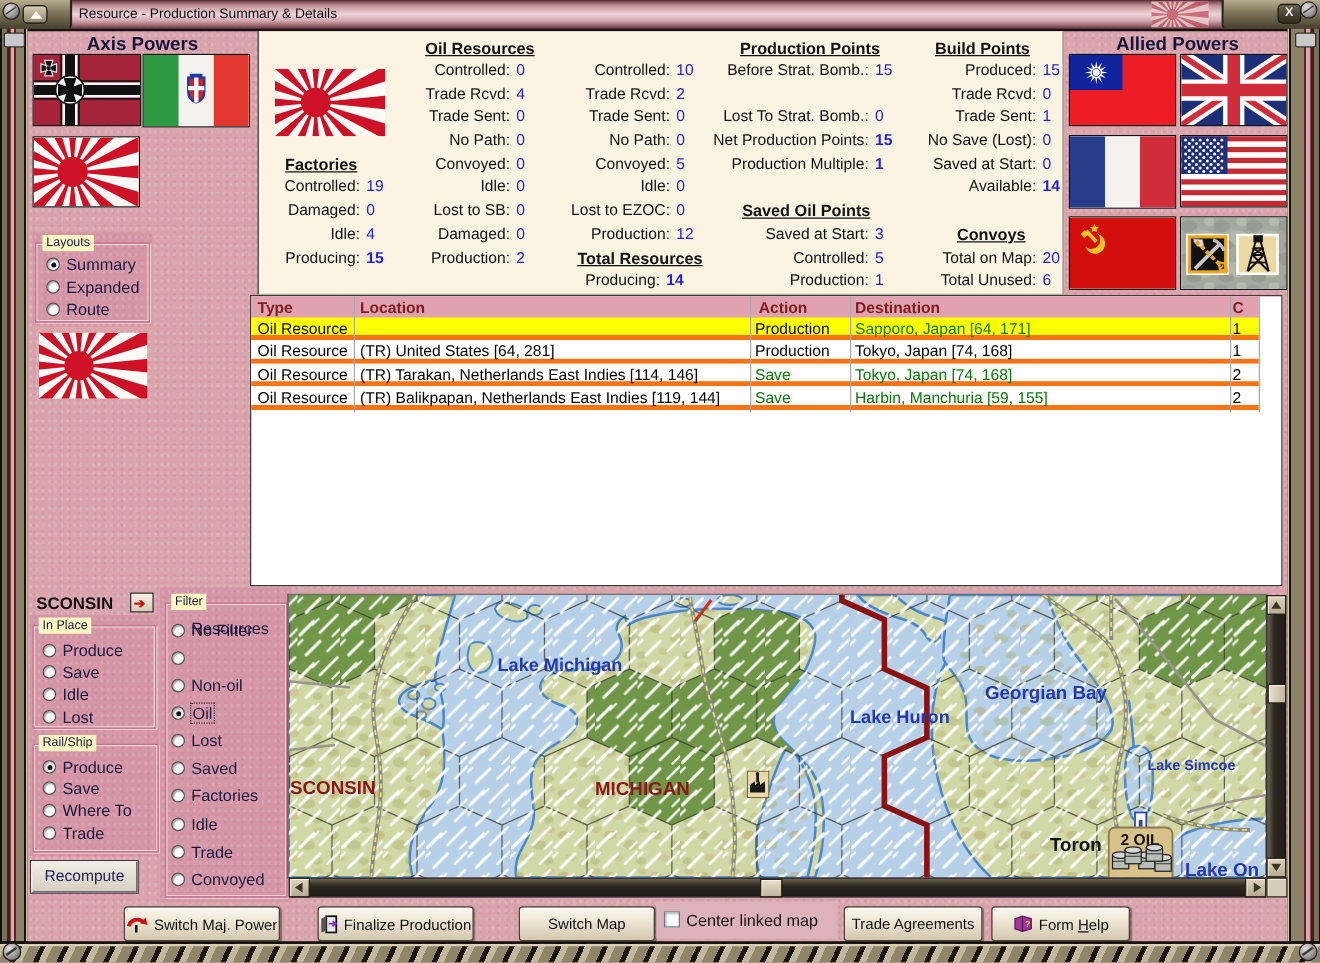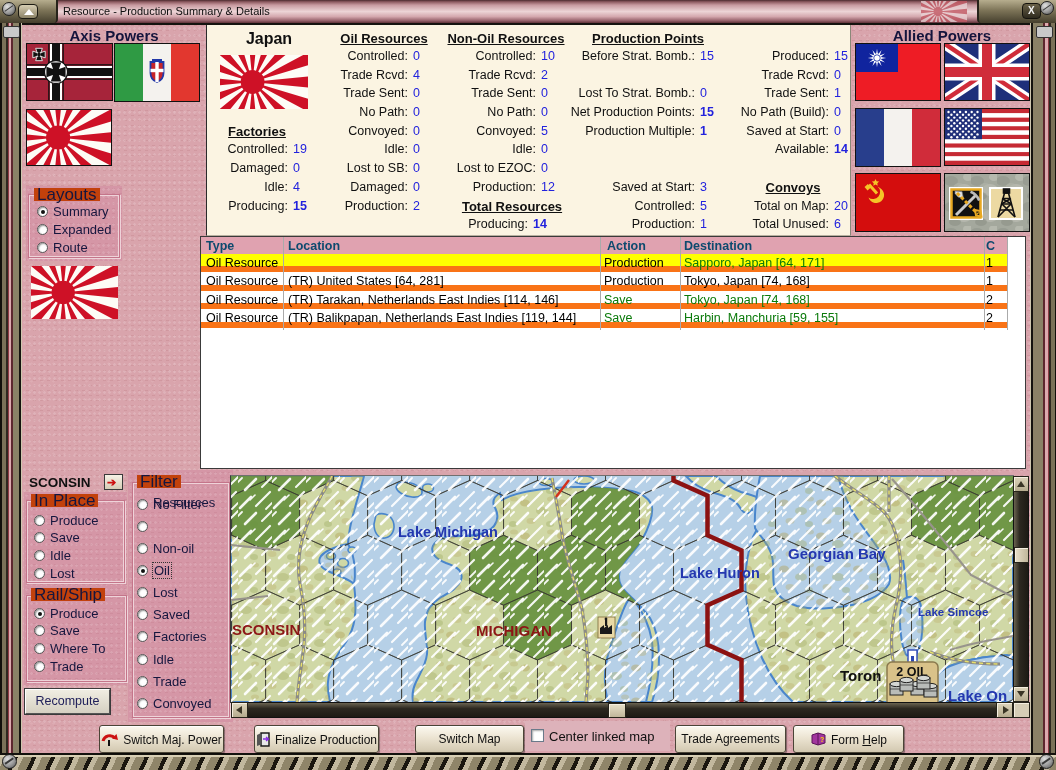--- a/index.html
+++ b/index.html
@@ -5,32 +5,32 @@
 #win{position:relative;width:1056px;height:770px;background:#191611}
 .abs{position:absolute}
 #client{position:absolute;left:22px;top:23px;width:1008px;height:730px;
  background:#d9a4ac;border-top:2px solid #15130f;
  background-image:radial-gradient(rgba(255,255,255,.14) 1px, rgba(255,255,255,0) 1.3px),radial-gradient(rgba(140,50,60,.11) 1px, rgba(140,50,60,0) 1.3px),radial-gradient(rgba(255,240,242,.10) 1px, rgba(255,255,255,0) 1.5px);
  background-size:5px 7px,7px 5px,11px 9px;background-position:0 0,2px 3px,4px 1px;}
 .flagbox{position:absolute;border:1.5px solid #111;background:#fff}
 .ptitle{position:absolute;font-weight:bold;font-size:15px;color:#14143c;text-align:center;width:180px}
 .mauve{position:absolute;background:#d596a6;background-image:radial-gradient(rgba(255,255,255,.12) 1px, rgba(255,255,255,0) 1.3px),radial-gradient(rgba(150,60,80,.10) 1px, rgba(150,60,80,0) 1.3px);background-size:5px 7px,7px 5px}
 .gbox{position:absolute;border:1px solid #c4758a;box-shadow:inset 0 0 0 1px #efd3d9, 1px 1px 0 #efd3d9}
-.glbl{position:absolute;font-size:17px;color:#16163e;background:#c2410c;padding:0 3px;line-height:13px}
+.glbl{position:absolute;font-size:10px;color:#16163e;background:#fef9c3;padding:0 3px;line-height:13px}
 .rb{position:absolute;width:11px;height:11px;border-radius:50%;background:#fff;border:1px solid #555;box-shadow:inset 1px 1px 1.5px #9a9a9a}
 .rdot{position:absolute;left:2.5px;top:2.5px;width:4px;height:4px;border-radius:50%;background:#111}
 .rlbl{position:absolute;font-size:13px;color:#16163e;line-height:15px}
 #creampanel{position:absolute;left:206px;top:25px;width:645px;height:211px;background:#fbf4e2;border-left:1px solid #2a2a2a;border-right:1px solid #8a8878;border-bottom:1px solid #b8b0a0}
 .ph{position:absolute;font-weight:bold;font-size:13px;color:#101010;text-align:center;text-decoration:underline}
 .pr{position:absolute;font-size:12.5px;color:#101010;text-align:right}
 .pv{position:absolute;font-size:12.5px;color:#2222dd}
 #table{position:absolute;left:200px;top:236px;width:826px;height:233px;background:#fff;border:1.5px solid #3a3a3a}
 #thead{position:absolute;left:0;top:0;width:806px;height:18.5px;background:#e0a2b0}
-.th{position:absolute;top:2px;font-weight:bold;font-size:12.5px;color:#0c4a6e}
-.trow{position:absolute;left:0;width:806px;height:18.4px;border-bottom:6px solid #f97316}
+.th{position:absolute;top:2px;font-weight:bold;font-size:12.5px;color:#7f1d1d}
+.trow{position:absolute;left:0;width:806px;height:18.4px;border-bottom:4px solid #f97316}
 .tc{position:absolute;top:2px;font-size:12.5px;color:#000;white-space:nowrap;overflow:hidden}
 .tsep{position:absolute;top:0;width:1px;height:92.5px;background:#aaa}
 .btn{position:absolute;height:28px;white-space:nowrap;overflow:visible;background:linear-gradient(180deg,#fcf9f0,#ece4d2 45%,#d2c8b0);border:1px solid #4a4436;border-radius:3px;box-shadow:inset 0 1px 0 #fff,1px 1px 1px rgba(0,0,0,.4);font-size:12px;color:#101010;text-align:center}
 .btn span{position:relative;top:6px;white-space:nowrap}
 .rr{stroke:#8a8a86;stroke-width:3.2;fill:none}
 .rry{stroke:#e8e06a;stroke-width:1.4;fill:none;stroke-dasharray:4,3.2}
 .rd{stroke:#98948c;stroke-width:2.2;fill:none}
 .ml{font-weight:bold;fill:#2438b0}
 .mr{font-weight:bold;fill:#8c1616}
 .isl{}
@@ -306,21 +306,20 @@
               <rect width="88" height="54"></rect>
             </clipPath>
           </defs>
           <rect width="88" height="54" fill="#fdfcf6"></rect>
           <g clip-path="url(#rcd)">
             <path d="M32.6,27.0L155.2,15.0L155.2,39.0ZM32.6,27.0L150.4,62.8L141.2,85.0ZM32.6,27.0L127.8,105.2L110.8,122.2ZM32.6,27.0L90.6,135.7L68.4,144.9ZM32.6,27.0L44.6,149.6L20.5,149.6ZM32.6,27.0L-3.3,144.9L-25.5,135.7ZM32.6,27.0L-45.6,122.2L-62.6,105.2ZM32.6,27.0L-76.1,85.0L-85.3,62.8ZM32.6,27.0L-90.1,39.0L-90.1,15.0ZM32.6,27.0L-85.3,-8.8L-76.1,-31.0ZM32.6,27.0L-62.6,-51.2L-45.6,-68.2ZM32.6,27.0L-25.5,-81.7L-3.3,-90.9ZM32.6,27.0L20.5,-95.6L44.6,-95.6ZM32.6,27.0L68.4,-90.9L90.6,-81.7ZM32.6,27.0L110.8,-68.2L127.8,-51.2ZM32.6,27.0L141.2,-31.0L150.4,-8.8Z" fill="#ce1126"></path>
             <circle cx="32.6" cy="27.0" r="11.9" fill="#ce1126"></circle>
           </g>
         </svg>
       </div>
-      <div class="ph" style="left:159px;top:30px;width:220px;font-size:16px;text-decoration:none">Japan</div>
       <div class="ph" style="left:147px;top:124px;width:220px;font-size:13px">Factories</div>
       <div class="pr" style="top:142px;left:58px;width:230px">Controlled:</div>
       <div class="pv" style="top:142px;left:293px;">19</div>
       <div class="pr" style="top:161px;left:58px;width:230px">Damaged:</div>
       <div class="pv" style="top:161px;left:293px;">0</div>
       <div class="pr" style="top:180px;left:58px;width:230px">Idle:</div>
       <div class="pv" style="top:180px;left:293px;">4</div>
       <div class="pr" style="top:199px;left:58px;width:230px">Producing:</div>
       <div class="pv" style="top:199px;left:293px;font-weight:bold;">15</div>
       <div class="ph" style="left:274px;top:31px;width:220px;font-size:13px">Oil Resources</div>
@@ -335,21 +334,20 @@
       <div class="pr" style="top:124px;left:178px;width:230px">Convoyed:</div>
       <div class="pv" style="top:124px;left:413px;">0</div>
       <div class="pr" style="top:142px;left:178px;width:230px">Idle:</div>
       <div class="pv" style="top:142px;left:413px;">0</div>
       <div class="pr" style="top:161px;left:178px;width:230px">Lost to SB:</div>
       <div class="pv" style="top:161px;left:413px;">0</div>
       <div class="pr" style="top:180px;left:178px;width:230px">Damaged:</div>
       <div class="pv" style="top:180px;left:413px;">0</div>
       <div class="pr" style="top:199px;left:178px;width:230px">Production:</div>
       <div class="pv" style="top:199px;left:413px;">2</div>
-      <div class="ph" style="left:396px;top:31px;width:220px;font-size:13px">Non-Oil Resources</div>
       <div class="pr" style="top:49px;left:306px;width:230px">Controlled:</div>
       <div class="pv" style="top:49px;left:541px;">10</div>
       <div class="pr" style="top:68px;left:306px;width:230px">Trade Rcvd:</div>
       <div class="pv" style="top:68px;left:541px;">2</div>
       <div class="pr" style="top:86px;left:306px;width:230px">Trade Sent:</div>
       <div class="pv" style="top:86px;left:541px;">0</div>
       <div class="pr" style="top:105px;left:306px;width:230px">No Path:</div>
       <div class="pv" style="top:105px;left:541px;">0</div>
       <div class="pr" style="top:124px;left:306px;width:230px">Convoyed:</div>
       <div class="pv" style="top:124px;left:541px;">5</div>
@@ -364,33 +362,35 @@
       <div class="pv" style="top:217px;left:533px;font-weight:bold;">14</div>
       <div class="ph" style="left:538px;top:31px;width:220px;font-size:13px">Production Points</div>
       <div class="pr" style="top:49px;left:465px;width:230px">Before Strat. Bomb.:</div>
       <div class="pv" style="top:49px;left:700px;">15</div>
       <div class="pr" style="top:86px;left:465px;width:230px">Lost To Strat. Bomb.:</div>
       <div class="pv" style="top:86px;left:700px;">0</div>
       <div class="pr" style="top:105px;left:465px;width:230px">Net Production Points:</div>
       <div class="pv" style="top:105px;left:700px;font-weight:bold;">15</div>
       <div class="pr" style="top:124px;left:465px;width:230px">Production Multiple:</div>
       <div class="pv" style="top:124px;left:700px;font-weight:bold;">1</div>
+      <div class="ph" style="left:535px;top:161px;width:220px;font-size:13px">Saved Oil Points</div>
       <div class="pr" style="top:180px;left:465px;width:230px">Saved at Start:</div>
       <div class="pv" style="top:180px;left:700px;">3</div>
       <div class="pr" style="top:199px;left:465px;width:230px">Controlled:</div>
       <div class="pv" style="top:199px;left:700px;">5</div>
       <div class="pr" style="top:217px;left:465px;width:230px">Production:</div>
       <div class="pv" style="top:217px;left:700px;">1</div>
+      <div class="ph" style="left:676px;top:31px;width:220px;font-size:13px">Build Points</div>
       <div class="pr" style="top:49px;left:599px;width:230px">Produced:</div>
       <div class="pv" style="top:49px;left:834px;">15</div>
       <div class="pr" style="top:68px;left:599px;width:230px">Trade Rcvd:</div>
       <div class="pv" style="top:68px;left:834px;">0</div>
       <div class="pr" style="top:86px;left:599px;width:230px">Trade Sent:</div>
       <div class="pv" style="top:86px;left:834px;">1</div>
-      <div class="pr" style="top:105px;left:599px;width:230px">No Path (Build):</div>
+      <div class="pr" style="top:105px;left:599px;width:230px">No Save (Lost):</div>
       <div class="pv" style="top:105px;left:834px;">0</div>
       <div class="pr" style="top:124px;left:599px;width:230px">Saved at Start:</div>
       <div class="pv" style="top:124px;left:834px;">0</div>
       <div class="pr" style="top:142px;left:599px;width:230px">Available:</div>
       <div class="pv" style="top:142px;left:834px;font-weight:bold;">14</div>
       <div class="ph" style="left:683px;top:180px;width:220px;font-size:13px">Convoys</div>
       <div class="pr" style="top:199px;left:599px;width:230px">Total on Map:</div>
       <div class="pv" style="top:199px;left:834px;">20</div>
       <div class="pr" style="top:217px;left:599px;width:230px">Total Unused:</div>
       <div class="pv" style="top:217px;left:834px;">6</div>

